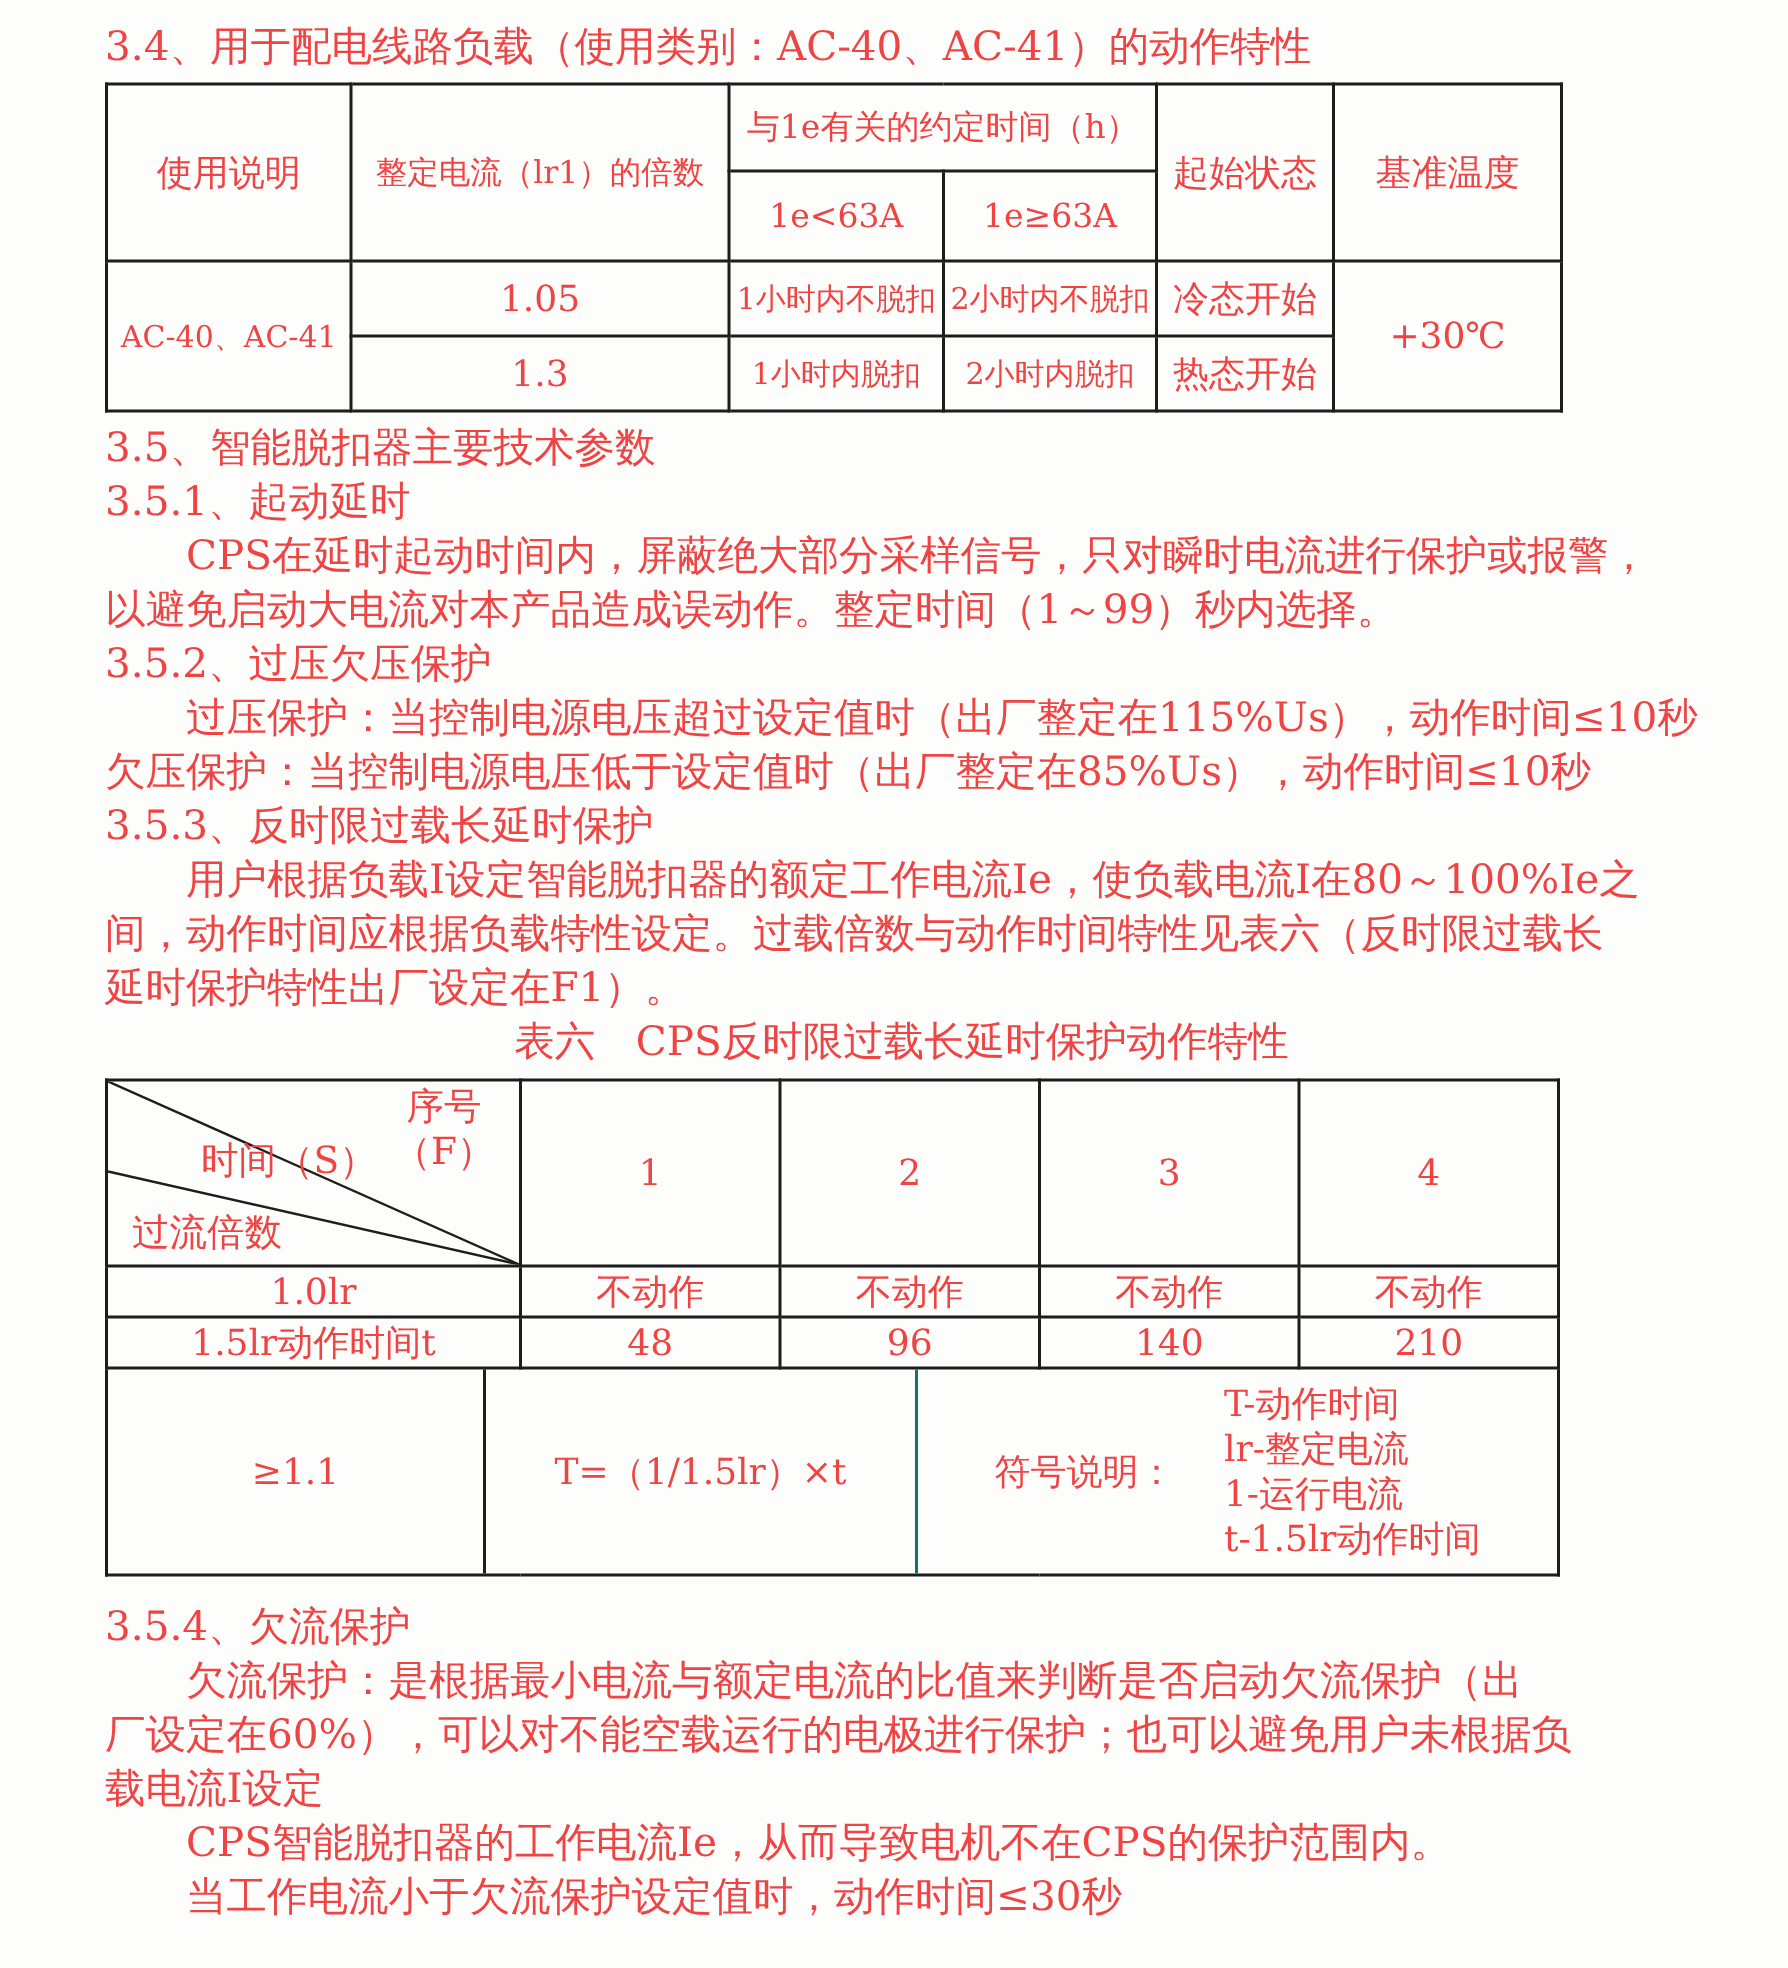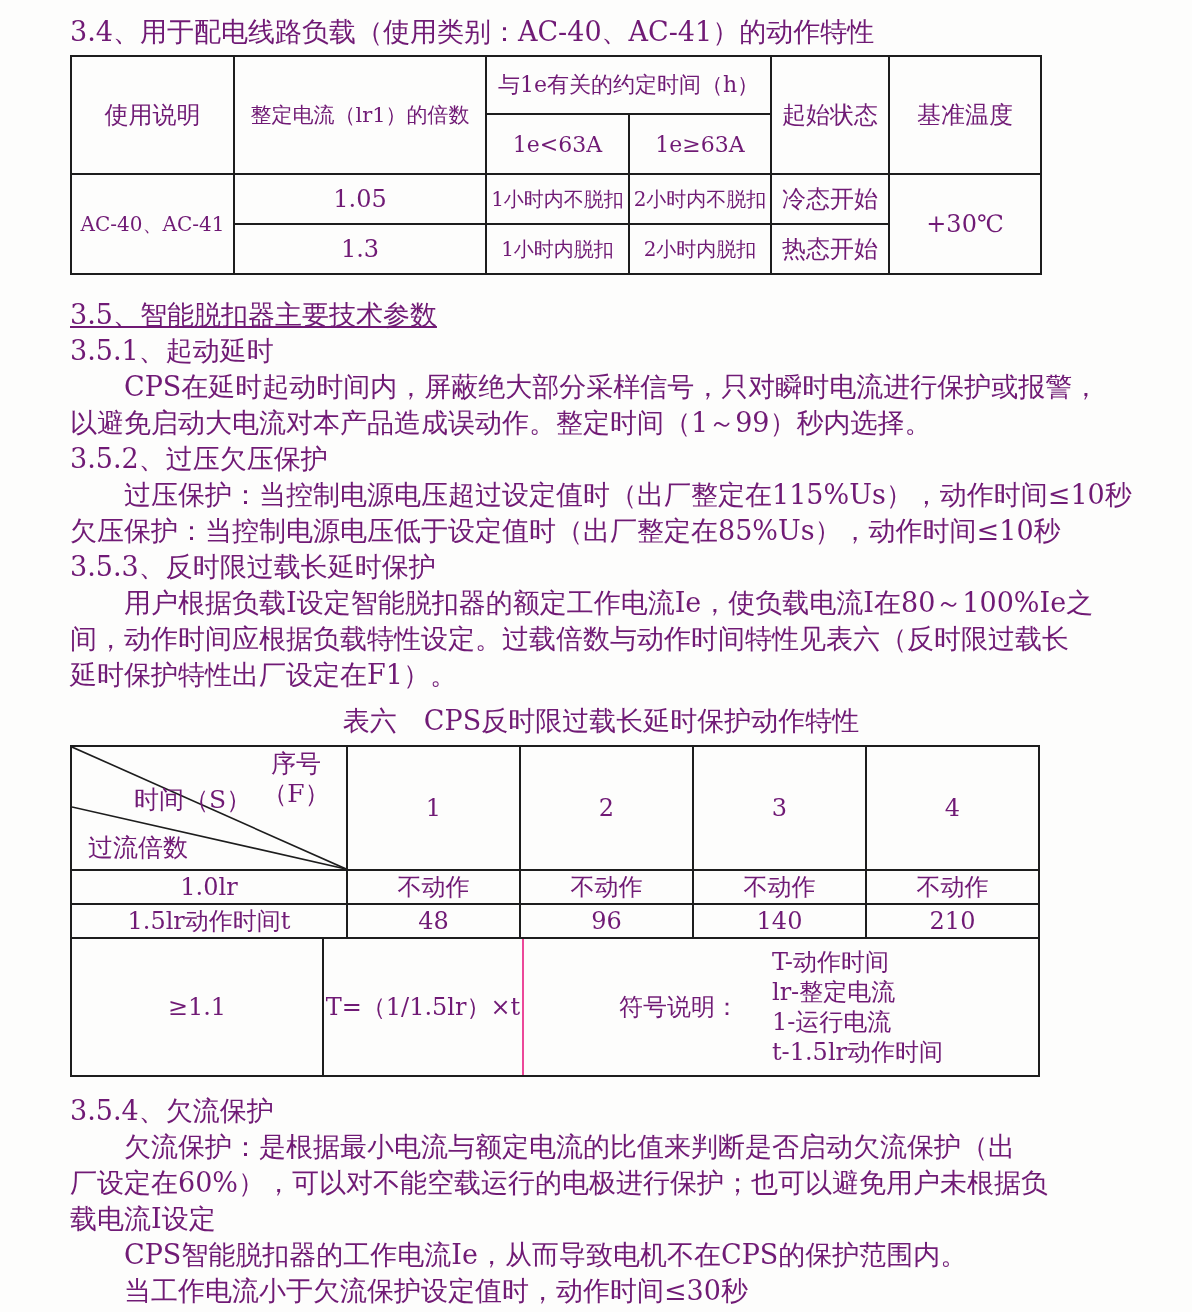--- a/index.html
+++ b/index.html
@@ -1,55 +1,55 @@
 <!DOCTYPE html>
 <html><head>
 <meta charset="utf-8">
 <style>
   html,body{margin:0;padding:0;background:#fff;}
   .page{
     width:1192px;height:1312px;box-sizing:border-box;
-    background:#fdfdfc;color:#701a75;
+    background:#fdfdfc;color:#ef4444;
     font-family:"DejaVu Serif","Liberation Serif",serif;
     font-size:27px;padding:14px 60px 0 70px;overflow:hidden;
   }
   .h{line-height:36px;white-space:nowrap;}
   .line{line-height:36px;white-space:nowrap;}
   .ind{padding-left:54px;}
 
   table{border-collapse:collapse;table-layout:fixed;}
   td{border:2px solid #1d1d1d;text-align:center;vertical-align:middle;padding:0;}
 
   
   .t1{width:970px;margin-top:5px;font-size:24px;}
   .t1 .r-ht{height:58px;}
   .t1 .r-hb{height:60px;}
   .t1 .r-d{height:50px;}
   .fs22{font-size:22px;}
   .fs21{font-size:21px;}
   .fs20{font-size:20px;}
 
   
-  .tbl-title{margin-top:10px;margin-bottom:6px;line-height:36px;text-align:center;}
+  .tbl-title{margin-bottom:6px;line-height:36px;text-align:center;}
   .t6{width:968px;font-size:24px;}
   .t6 .r-head{height:124px;}
   .t6 .r-mid{height:32px;}
   .diag{position:relative;padding:0;}
   .diag svg{position:absolute;left:0;top:0;width:100%;height:100%;display:block;}
   .d-seq{position:absolute;top:2px;left:176px;width:96px;text-align:center;line-height:30px;font-size:25px;}
   .d-time{position:absolute;top:36px;left:62px;font-size:25px;}
   .d-mult{position:absolute;bottom:5px;left:16px;font-size:25px;}
 
   .lastwrap{display:flex;height:136px;align-items:stretch;}
   .lr-c1,.lr-c2{display:flex;align-items:center;justify-content:center;}
   .lr-c1{width:252px;border-right:2px solid #1d1d1d;box-sizing:border-box;}
-  .lr-c2{width:200px;border-right:2px solid #ec4899;box-sizing:border-box;}
+  .lr-c2{width:288px;border-right:2px solid #0f766e;box-sizing:border-box;}
   .lr-c3{flex:1;display:flex;align-items:center;justify-content:center;gap:10px;}
   .legend{text-align:left;font-size:24px;line-height:30px;margin-left:23px;}
-  .sec{margin-top:22px;text-decoration:underline;}
+  .sec{margin-top:6px;}
   .sec354{margin-top:16px;}
 </style>
 </head>
 <body>
 
 <div class="page">
 
   <div class="h">3.4、用于配电线路负载（使用类别：AC-40、AC-41）的动作特性</div>
 
   <table class="t1">

